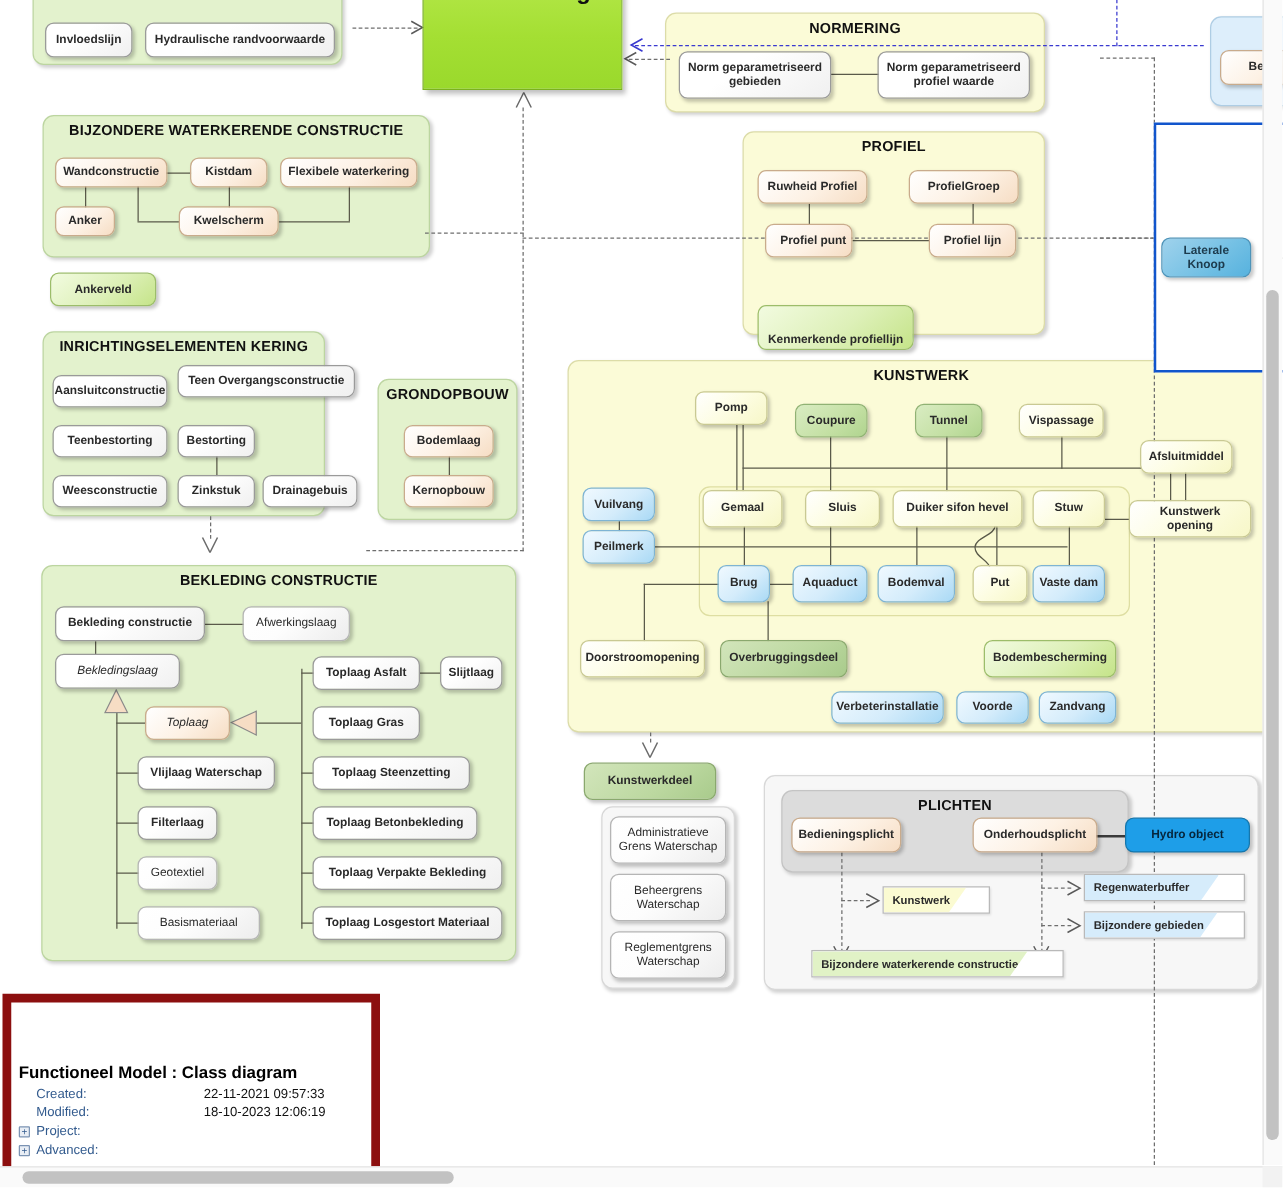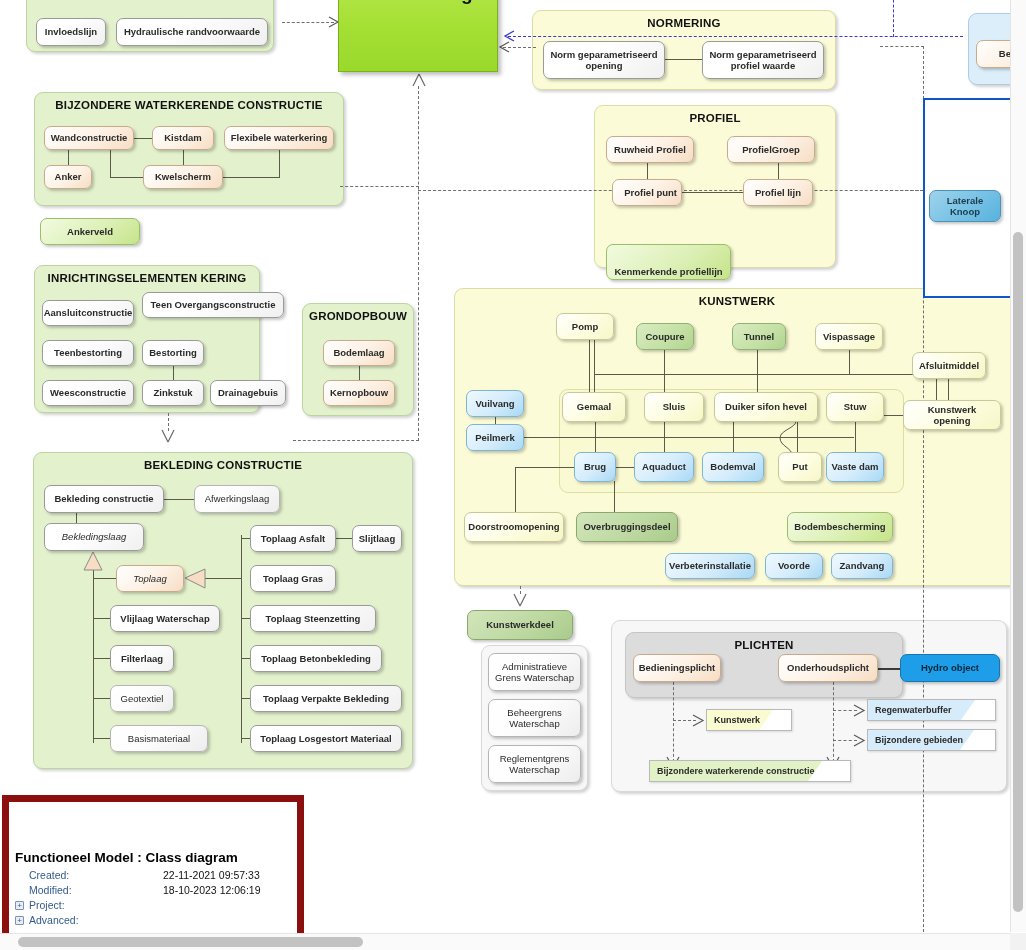--- a/index.html
+++ b/index.html
@@ -191,21 +191,21 @@
       <span>Kwelscherm</span>
     </div>
   <div class="ln h" style="left:133px; top:138px; width:20px;"></div>
   <div class="ln v" style="left:68px; top:149px; height:17px;"></div>
   <div class="ln v" style="left:110px; top:149px; height:28px;"></div>
   <div class="ln h" style="left:110px; top:177px; width:34px;"></div>
   <div class="ln v" style="left:183px; top:149px; height:17px;"></div>
   <div class="ln v" style="left:279px; top:149px; height:28px;"></div>
   <div class="ln h" style="left:223px; top:177px; width:57px;"></div>
 
-  <div class="cls grn" style="left:40px; top:218px; width:100px; height:27px; font-weight:bold;">
+  <div class="cls grn" style="left:40px; top:218px; width:85px; height:27px; font-weight:bold;">
       <span>Ankerveld</span>
     </div>
 
   <div class="pkg green" style="left:34px; top:265px; width:226px; height:148px;padding-left:21px;">
     <div class="pkg-title">INRICHTINGSELEMENTEN KERING</div>
   </div>
   <div class="cls" style="left:42px; top:300px; width:92px; height:26px;">
       <span>Aansluitconstructie</span>
     </div>
   <div class="cls" style="left:142px; top:292px; width:142px; height:26px;">
@@ -316,21 +316,21 @@
   <div class="ln h" style="left:241px; top:698px; width:10px;"></div>
   <div class="cls" style="left:250px; top:725px; width:152px; height:27px;">
       <span>Toplaag Losgestort Materiaal</span>
     </div>
   <div class="ln h" style="left:241px; top:738px; width:10px;"></div>
 
   <div class="pkg yellow" style="left:532px; top:10px; width:304px; height:80px;">
     <div class="pkg-title">NORMERING</div>
   </div>
   <div class="cls" style="left:543px; top:41px; width:122px; height:38px;">
-      <span>Norm geparametriseerd opening</span>
+      <span>Norm geparametriseerd gebieden</span>
     </div>
   <div class="cls" style="left:702px; top:41px; width:122px; height:38px;">
       <span>Norm geparametriseerd profiel waarde</span>
     </div>
   <div class="ln h" style="left:664px; top:59px; width:39px;"></div>
 
   <div class="pkg yellow" style="left:594px; top:105px; width:242px; height:163px;">
     <div class="pkg-title">PROFIEL</div>
   </div>
   <div class="cls tan" style="left:606px; top:136px; width:88px; height:27px;">

